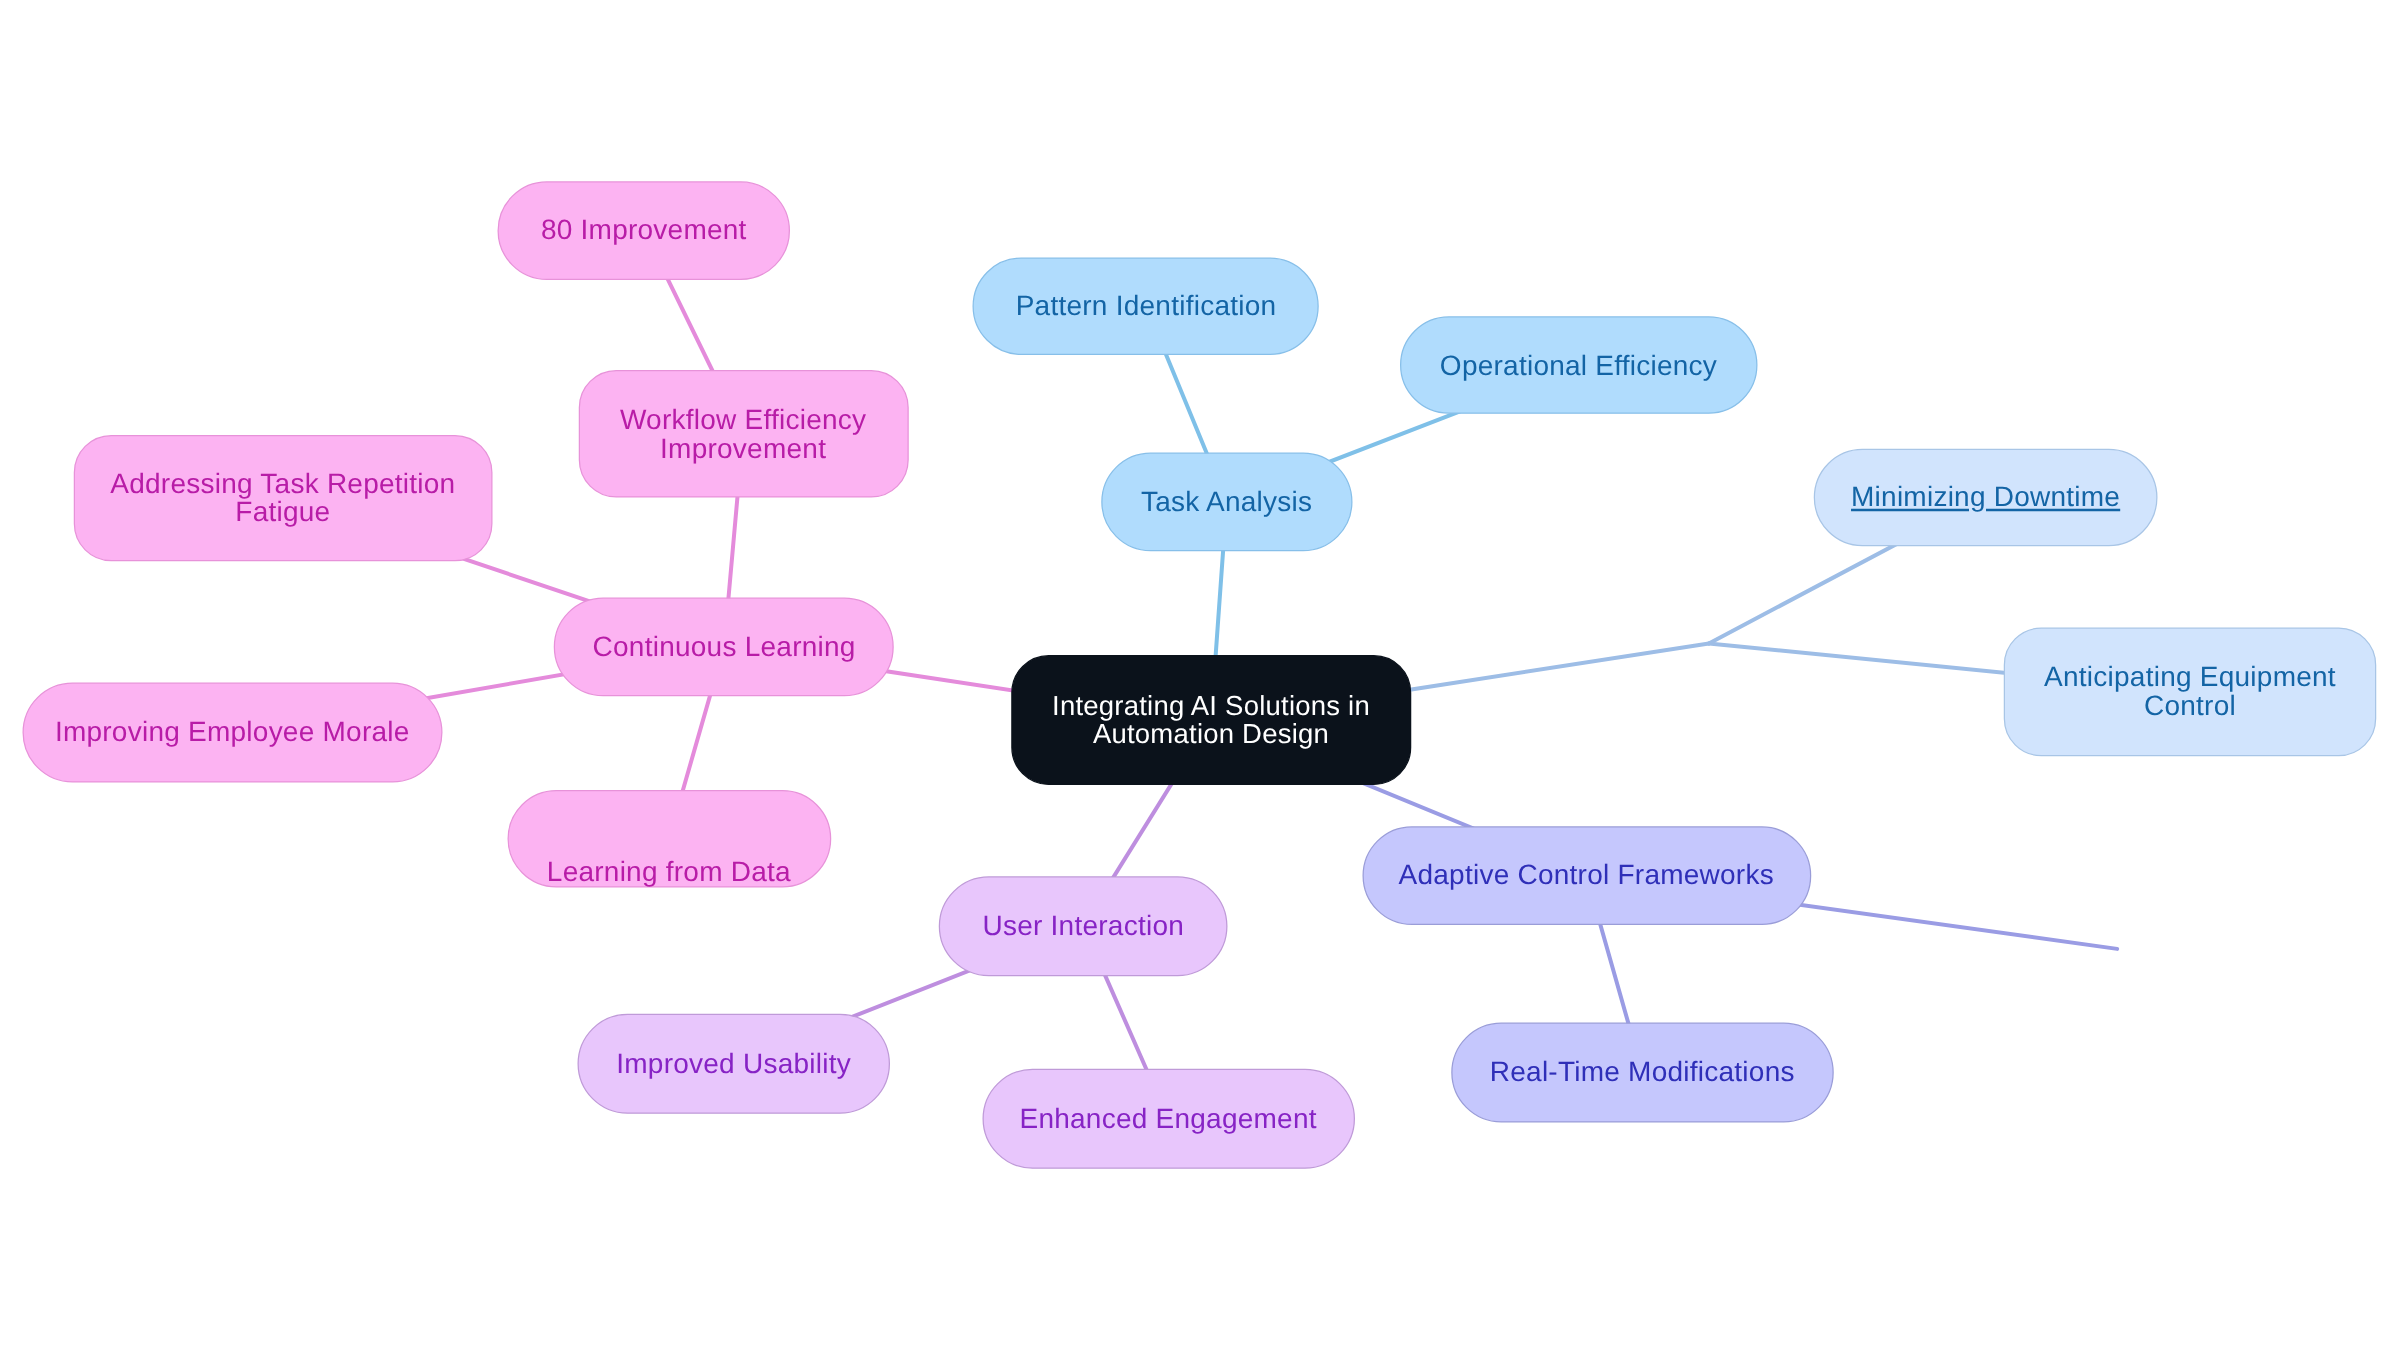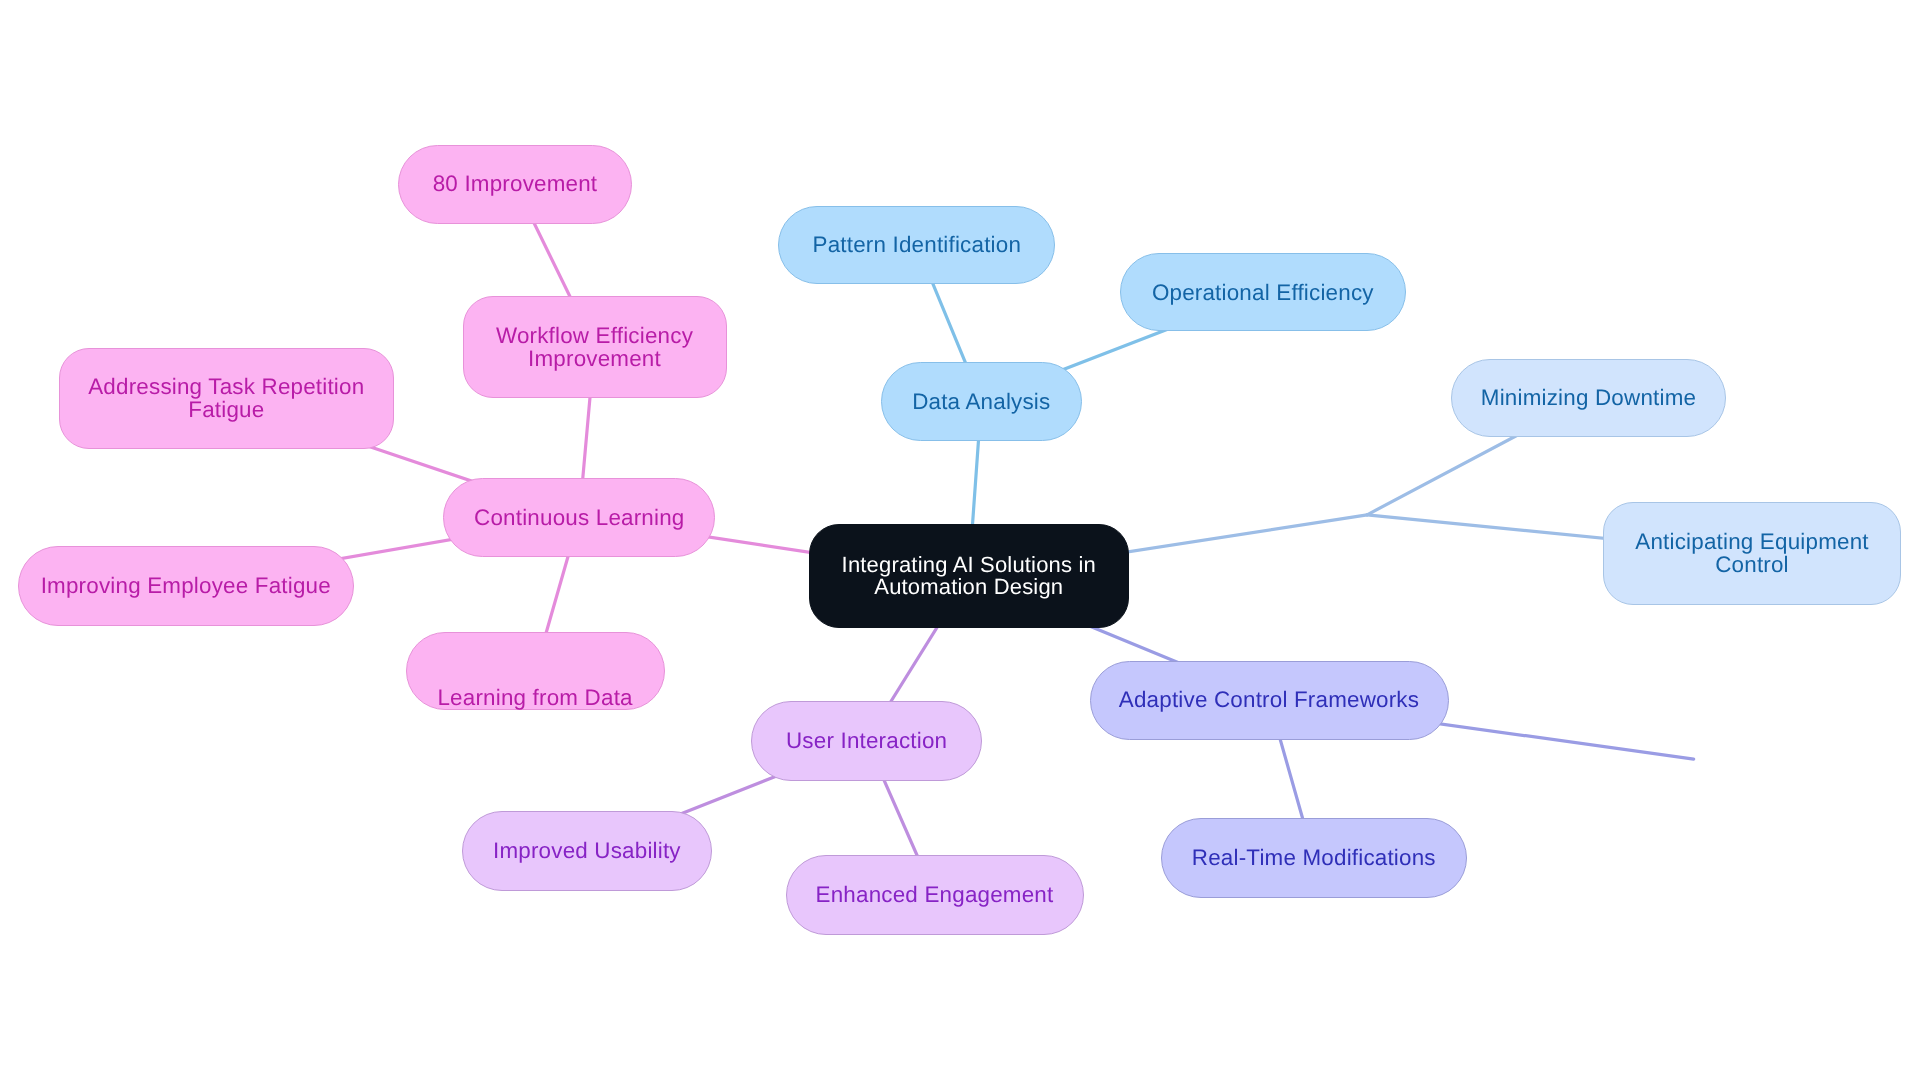--- a/index.html
+++ b/index.html
@@ -44,29 +44,29 @@
     <path class="edge" d="M594.5,346.8 Q554.8,265.4 515.0,184.0" stroke="#e48bdb" stroke-width="3.2"></path>
     <path class="edge" d="M579.3,517.3 Q402.8,457.8 226.3,398.3" stroke="#e48bdb" stroke-width="3.2"></path>
     <path class="edge" d="M579.3,517.3 Q382.5,551.4 185.8,585.5" stroke="#e48bdb" stroke-width="3.2"></path>
     <path class="edge" d="M579.3,517.3 Q557.2,594.2 535.1,671.2" stroke="#e48bdb" stroke-width="3.2"></path>
   </svg>
   <div class="node root twoline" style="left: 808.8px; top: 524.4px; width: 320px; height: 104px; background: rgb(11, 18, 27); border-color: rgb(11, 18, 27); color: rgb(255, 255, 255);">
     <span class="lbl">Integrating AI Solutions in
 Automation Design</span>
   </div>
   <div class="node lvl1" style="left: 880.8px; top: 361.7px; width: 201px; height: 79px; background: rgb(176, 220, 253); border-color: rgb(135, 191, 233); color: rgb(19, 100, 165);">
-    <span class="lbl">Data Analysis</span>
+    <span class="lbl">Task Analysis</span>
   </div>
   <div class="node lvl2" style="left: 778.3px; top: 205.8px; width: 277px; height: 78px; background: rgb(176, 220, 253); border-color: rgb(135, 191, 233); color: rgb(19, 100, 165);">
     <span class="lbl">Pattern Identification</span>
   </div>
   <div class="node lvl2" style="left: 1119.8px; top: 253.4px; width: 286px; height: 78px; background: rgb(176, 220, 253); border-color: rgb(135, 191, 233); color: rgb(19, 100, 165);">
     <span class="lbl">Operational Efficiency</span>
   </div>
-  <div class="node lvl2" style="left: 1451px; top: 358.5px; width: 275px; height: 78px; background: rgb(209, 228, 253); border-color: rgb(168, 197, 230); color: rgb(19, 100, 165);">
+  <div class="node lvl2" style="left: 1451px; top: 358.5px; width: 275px; height: 78px; background: rgb(209, 228, 253); border-color: rgb(168, 197, 230); color: rgb(19, 100, 165); text-decoration: underline;">
     <span class="lbl">Minimizing Downtime</span>
   </div>
   <div class="node lvl2 twoline" style="left: 1603px; top: 501.5px; width: 298px; height: 103px; background: rgb(209, 228, 253); border-color: rgb(168, 197, 230); color: rgb(19, 100, 165);">
     <span class="lbl">Anticipating Equipment
 Control</span>
   </div>
   <div class="node lvl1" style="left: 1089.5px; top: 660.5px; width: 359px; height: 79px; background: rgb(197, 199, 253); border-color: rgb(154, 157, 216); color: rgb(47, 47, 184);">
     <span class="lbl">Adaptive Control Frameworks</span>
   </div>
   <div class="node lvl2" style="left: 1160.8px; top: 817.7px; width: 306px; height: 80px; background: rgb(197, 199, 253); border-color: rgb(154, 157, 216); color: rgb(47, 47, 184);">
@@ -89,18 +89,18 @@
 Improvement</span>
   </div>
   <div class="node lvl2" style="left: 398px; top: 144.5px; width: 234px; height: 79px; background: rgb(252, 179, 242); border-color: rgb(231, 146, 217); color: rgb(184, 28, 167);">
     <span class="lbl">80 Improvement</span>
   </div>
   <div class="node lvl2 twoline" style="left: 58.8px; top: 347.8px; width: 335px; height: 101px; background: rgb(252, 179, 242); border-color: rgb(231, 146, 217); color: rgb(184, 28, 167);">
     <span class="lbl">Addressing Task Repetition
 Fatigue</span>
   </div>
   <div class="node lvl2" style="left: 17.8px; top: 545.5px; width: 336px; height: 80px; background: rgb(252, 179, 242); border-color: rgb(231, 146, 217); color: rgb(184, 28, 167);">
-    <span class="lbl">Improving Employee Fatigue</span>
+    <span class="lbl">Improving Employee Morale</span>
   </div>
   <div class="node lvl2" style="left: 405.6px; top: 632.2px; width: 259px; height: 78px; background: rgb(252, 179, 242); border-color: rgb(231, 146, 217); color: rgb(184, 28, 167); align-items: flex-end;">
     <span class="lbl">Learning from Data</span>
   </div>
 </div>
 
 </body></html>

